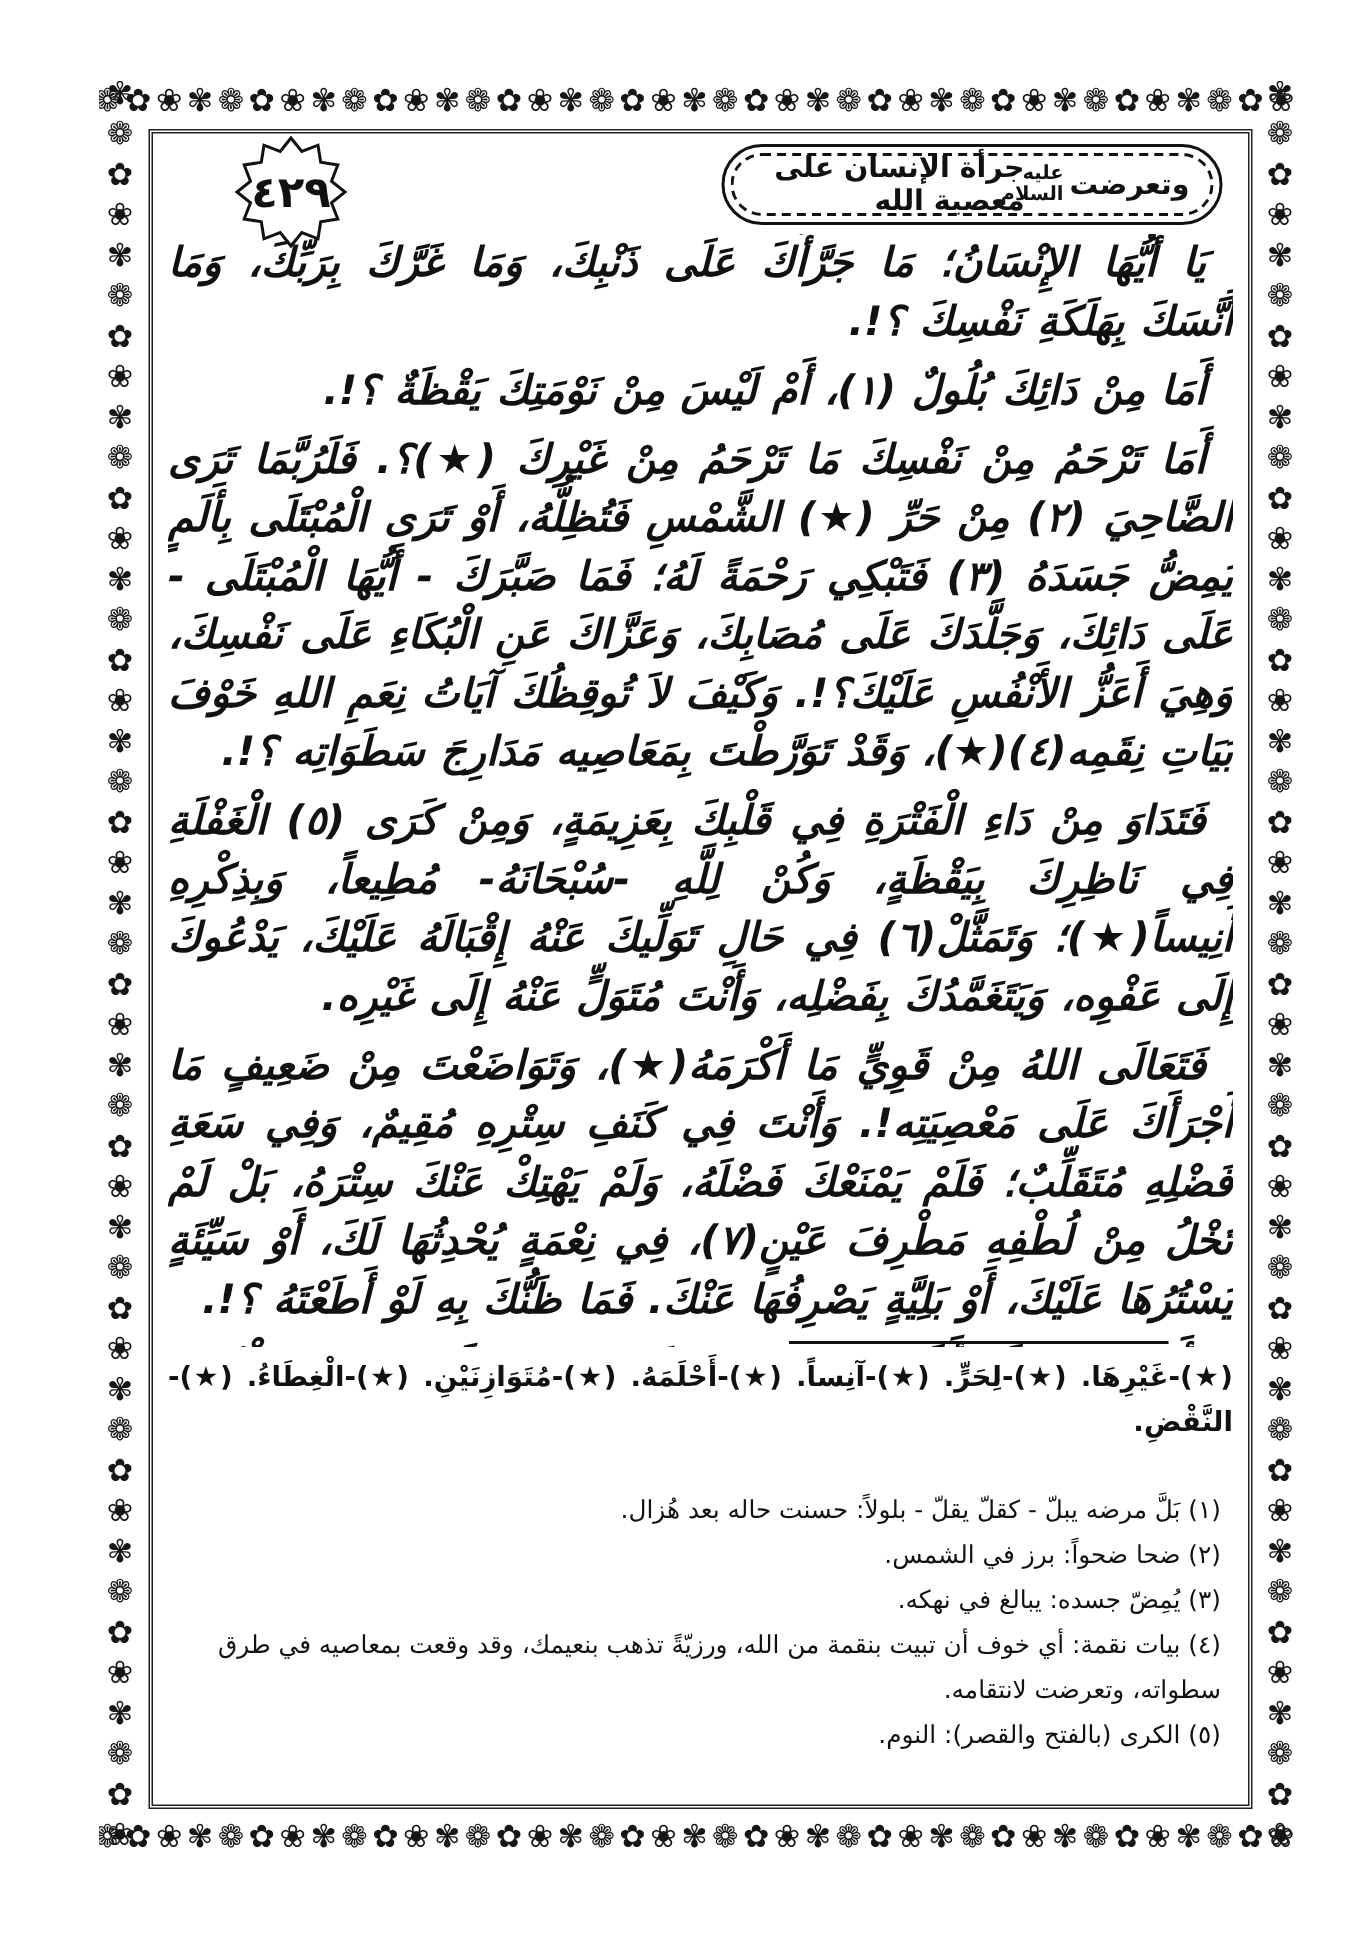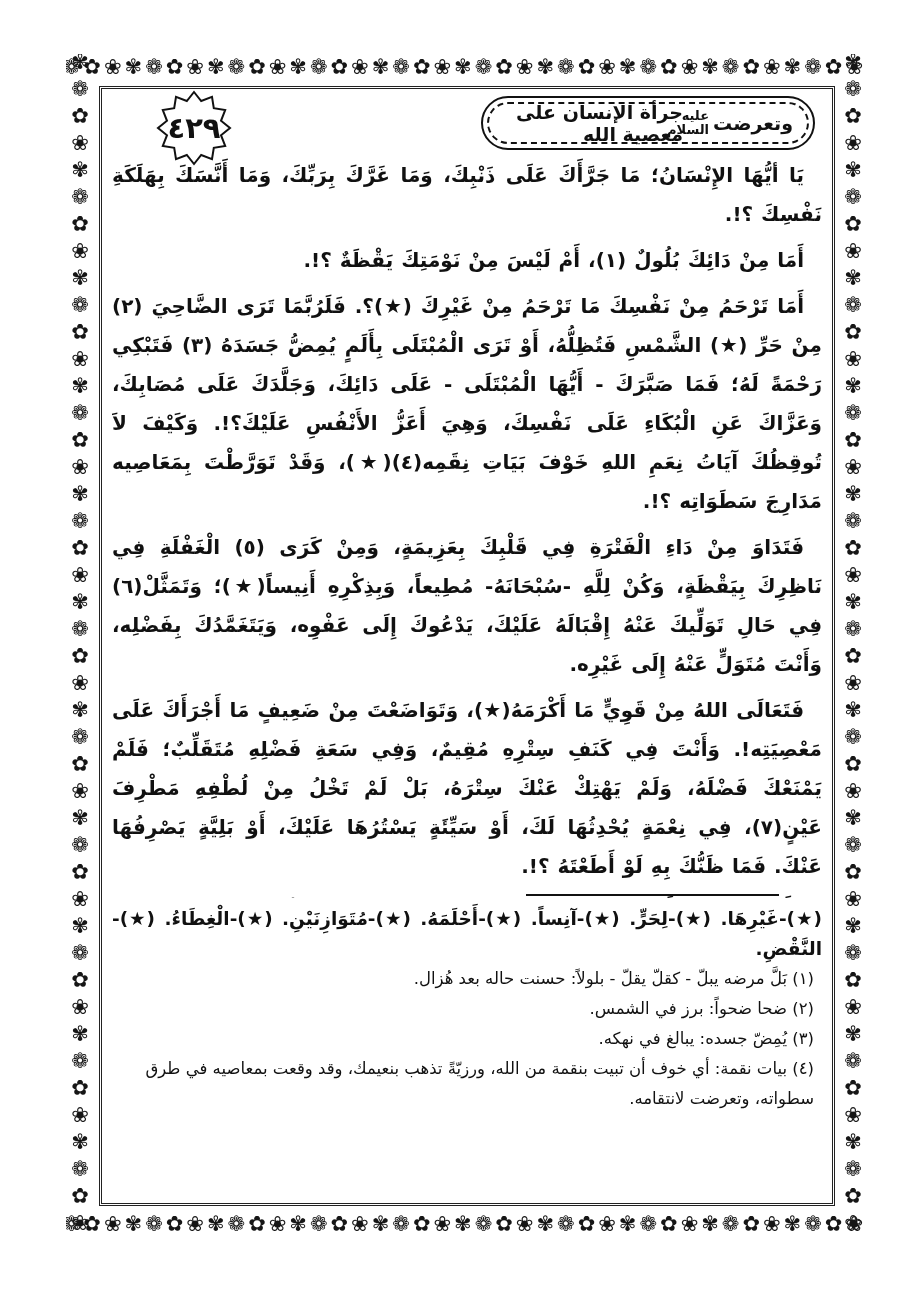--- a/index.html
+++ b/index.html
@@ -69,41 +69,42 @@
     text-align:center;font-weight:700;flex:0 0 auto;
   }
   
   .body-block{
     position:absolute;left:112px;top:156px;width:710px;height:742px;
     overflow:hidden;
     text-align:justify;
   }
   .para{
     margin:0 0 7px 0;
-    font-size:20px;font-weight:700;
+    font-size:27px;font-weight:700;
     line-height:39px;
     text-indent:18px;
     word-spacing:1px;
+    font-style:italic;
   }
   
   .bottom-block{
     position:absolute;left:112px;top:894px;width:710px;height:312px;
     overflow:hidden;
   }
   .fn-separator{
     height:2px;background:#111;width:253px;
     margin:0 43px 8px auto;
   }
   .variants-line{
     font-size:18.5px;font-weight:700;line-height:30px;
     text-align:justify;
     margin-bottom:0;
     word-spacing:2px;
   }
-  .footnotes{font-size:16.5px;line-height:30px;}
+  .footnotes{font-size:16.5px;line-height:30px;margin-top:28px;}
   .footnote{
     padding-right:8px;
     text-align:right;
   }
   .fn-num{font-weight:400;}
 </style>
 </head>
 <body>
 
 <div class="page">
@@ -139,16 +140,17 @@
     </div>
 
   <div class="bottom-block">
     <div class="fn-separator"></div>
     <div class="variants-line">(★)-غَيْرِهَا.  (★)-لِحَرٍّ.  (★)-آنِساً.  (★)-أَحْلَمَهُ.  (★)-مُتَوَازِنَيْنِ.  (★)-الْغِطَاءُ.  (★)-النَّقْضِ.</div>
     <div class="footnotes">
         <div class="footnote"><span class="fn-num">(١) </span>بَلَّ مرضه يبلّ - كقلّ يقلّ - بلولاً: حسنت حاله بعد هُزال.</div>
         <div class="footnote"><span class="fn-num">(٢) </span>ضحا ضحواً: برز في الشمس.</div>
         <div class="footnote"><span class="fn-num">(٣) </span>يُمِضّ جسده: يبالغ في نهكه.</div>
         <div class="footnote"><span class="fn-num">(٤) </span>بيات نقمة: أي خوف أن تبيت بنقمة من الله، ورزيّةً تذهب بنعيمك، وقد وقعت بمعاصيه في طرق سطواته، وتعرضت لانتقامه.</div>
+        <div class="footnote"><span class="fn-num">(٥) </span>الكرى (بالفتح والقصر): النوم.</div>
       </div>
   </div>
 
 </div>
 
 </body></html>

